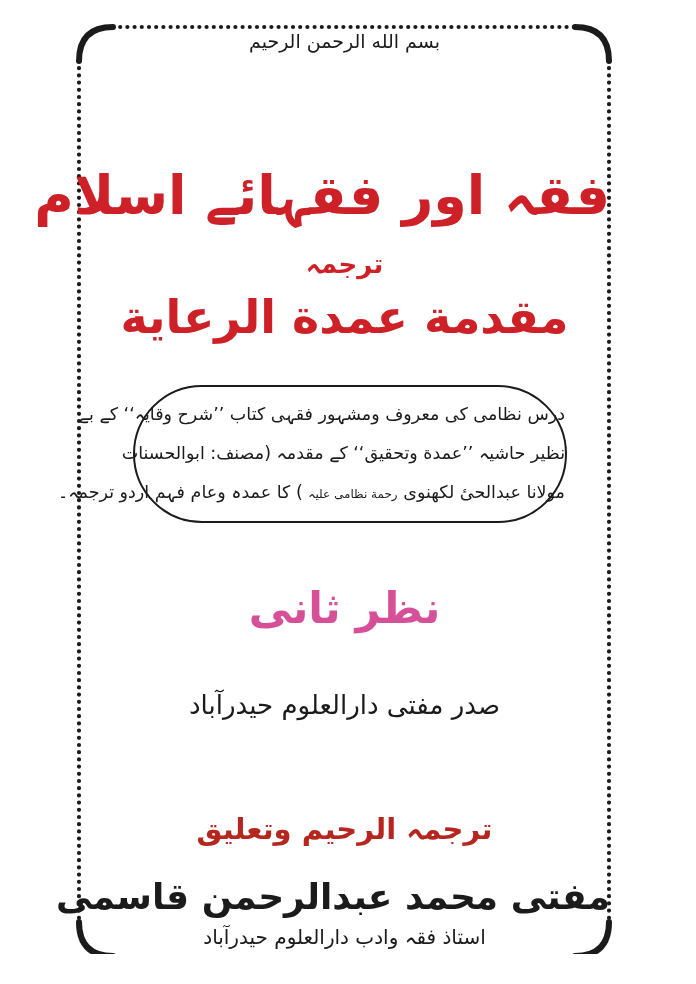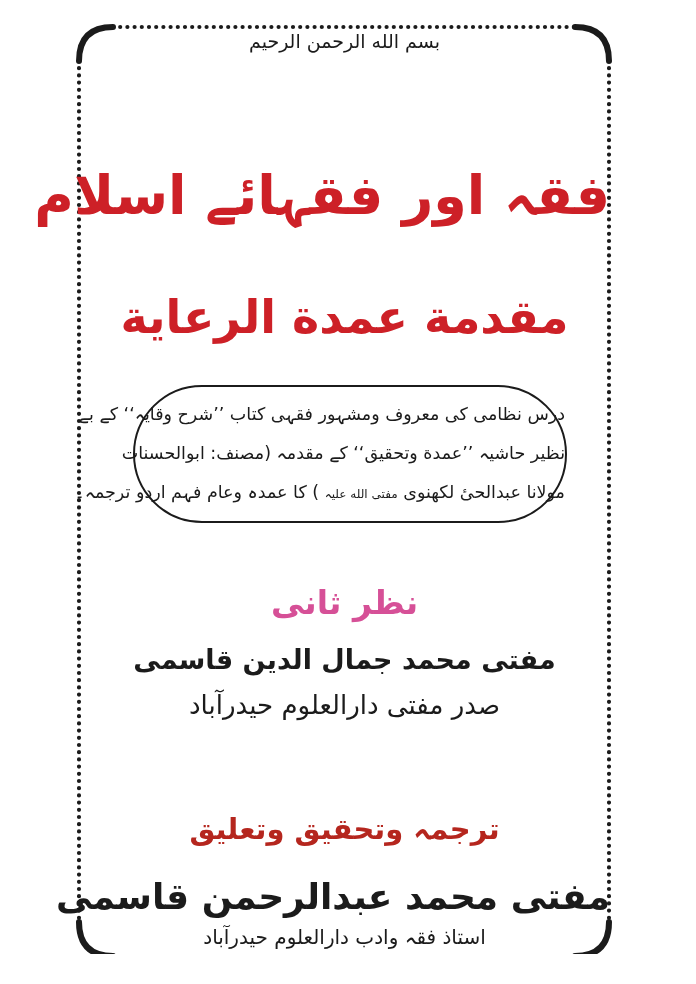--- a/index.html
+++ b/index.html
@@ -40,21 +40,21 @@
     border:2.5px solid var(--text-black);
     border-radius:70px;
     display:flex;flex-direction:column;justify-content:center;
     direction:rtl;text-align:center;
     font-size:17.5px;line-height:39px;color:var(--text-black);
     white-space:nowrap;
     box-sizing:border-box;
   }
   .desc-box .small{font-size:12px;}
 
-  .review-heading{top:583px;font-size:33px;font-weight:bold;color:var(--review-pink);}
+  .review-heading{top:583px;font-size:43px;font-weight:bold;color:var(--review-pink);}
   .reviewer-name{top:644px;font-size:27px;font-weight:bold;}
   .reviewer-designation{top:690px;font-size:26px;}
 
   .translation-heading{top:812px;font-size:29px;font-weight:bold;color:var(--heading-red);}
   .translator-name{top:876px;font-size:36px;font-weight:bold;}
   .translator-designation{top:925px;font-size:20px;}
 </style>
 </head>
 <body>
 
@@ -69,34 +69,34 @@
     <line class="dots" x1="113" y1="956" x2="575" y2="956"></line>
     <line class="dots" x1="79" y1="61" x2="79" y2="922"></line>
     <line class="dots" x1="609" y1="61" x2="609" y2="922"></line>
   </svg>
 
   <div class="centered bismillah">بسم الله الرحمن الرحيم</div>
 
 
   <div class="centered title-main">فقہ اور فقہائے اسلام</div>
 
+  <div class="centered tarjuma">ترجمہ</div>
 
   <div class="centered title-arabic">مقدمة عمدة الرعاية</div>
 
   <div class="desc-box">
     <div>درس نظامی کی معروف ومشہور فقہی کتاب ’’شرح وقایہ‘‘ کے بے</div>
     <div>نظیر حاشیہ ’’عمدة وتحقیق‘‘ کے مقدمہ (مصنف: ابوالحسنات</div>
     <div>
       <span>مولانا عبدالحیٔ لکھنوی </span>
-      <span class="small">مفتی الله علیہ</span>
+      <span class="small">رحمة نظامی علیہ</span>
       <span>) کا عمدہ وعام فہم اردو ترجمہ۔</span>
     </div>
   </div>
 
   <div class="centered review-heading">نظر ثانی</div>
-  <div class="centered reviewer-name">مفتی محمد جمال الدین قاسمی</div>
   <div class="centered reviewer-designation">صدر مفتی دارالعلوم حیدرآباد</div>
 
-  <div class="centered translation-heading">ترجمہ وتحقیق وتعلیق</div>
+  <div class="centered translation-heading">ترجمہ الرحيم وتعلیق</div>
   <div class="centered translator-name">مفتی محمد عبدالرحمن قاسمی</div>
   <div class="centered translator-designation">استاذ فقہ وادب دارالعلوم حیدرآباد</div>
 
 </div>
 
 </body></html>

